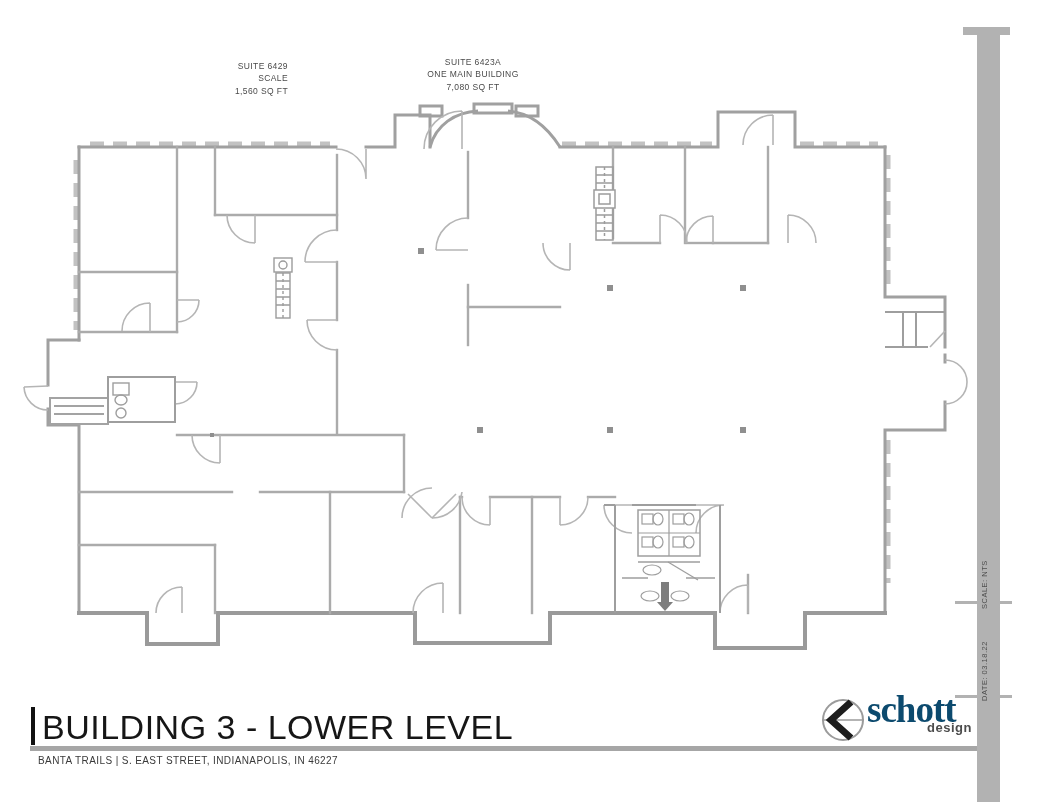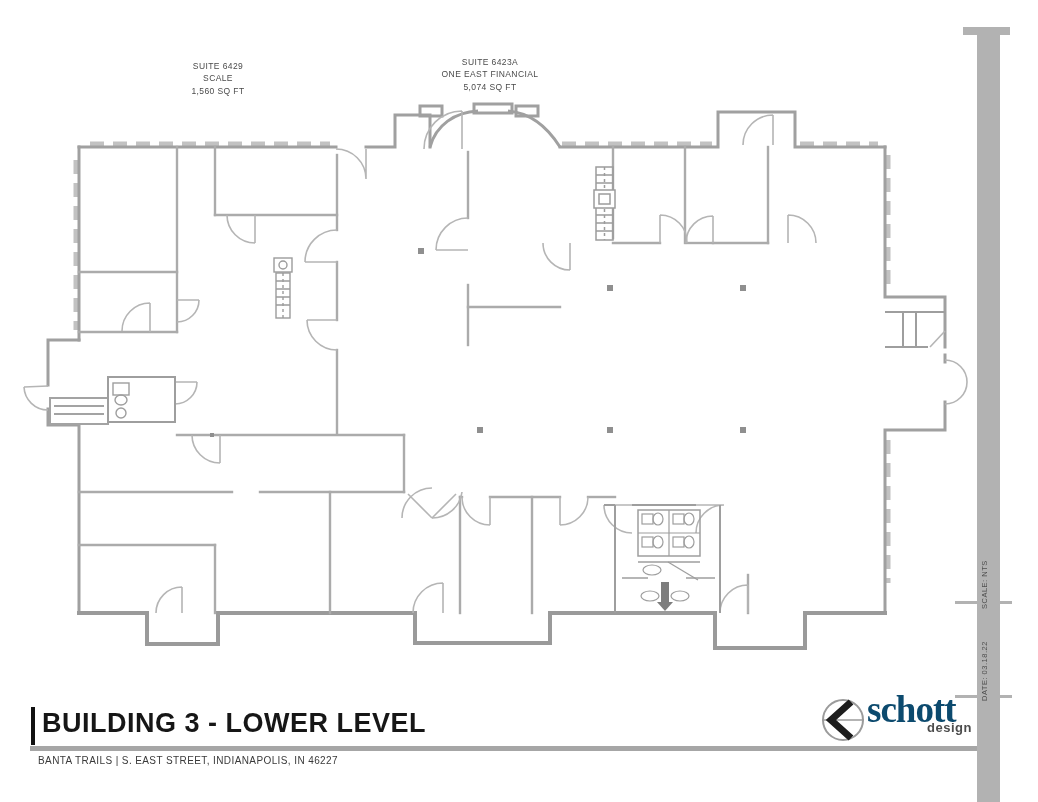--- a/index.html
+++ b/index.html
@@ -6,27 +6,27 @@
   body{
     width:1038px;height:802px;position:relative;background:#ffffff;
     font-family:"Liberation Sans", sans-serif;overflow:hidden;
   }
   #plan-svg{position:absolute;left:0;top:0;}
   .suite-label{
     position:absolute;text-align:center;color:#4a4a4a;
     font-size:8.5px;line-height:1.45;letter-spacing:.4px;white-space:nowrap;
   }
   .suite-label span{display:block;}
-  #suite-label-1{left:148px;top:60px;width:140px;}
-  #suite-label-2{left:405px;top:56px;width:170px;}
+  #suite-label-1{left:148px;top:60px;width:140px;text-align:right;}
+  #suite-label-2{left:388px;top:56px;width:170px;}
 
   
   #title-bar{position:absolute;left:31px;top:707px;width:4px;height:38px;background:#111;}
   #page-title{
-    position:absolute;left:42px;top:708px;font-size:27px;font-weight:bold;
+    position:absolute;left:42px;top:708px;font-size:34px;font-weight:normal;
     color:#161616;letter-spacing:.5px;white-space:nowrap;
   }
   #title-divider{position:absolute;left:30px;top:746px;width:956px;height:5px;background:#a6a6a6;}
   #address-line{
     position:absolute;left:38px;top:755px;font-size:10px;color:#3a3a3a;letter-spacing:.4px;white-space:nowrap;
   }
 
   
   #logo{position:absolute;left:815px;top:694px;width:170px;height:52px;}
   #logo-mark{position:absolute;left:5px;top:3px;width:46px;height:46px;}
@@ -249,22 +249,22 @@
 </svg>
 
 <div class="suite-label" id="suite-label-1">
   <span>SUITE 6429</span>
   <span>SCALE</span>
   <span>1,560 SQ FT</span>
 </div>
 
 <div class="suite-label" id="suite-label-2">
   <span>SUITE 6423A</span>
-  <span>ONE EAST FINANCIAL</span>
-  <span>5,074 SQ FT</span>
+  <span>ONE MAIN BUILDING</span>
+  <span>7,080 SQ FT</span>
 </div>
 
 <div id="title-bar"></div>
 <div id="page-title">BUILDING 3 - LOWER LEVEL</div>
 <div id="title-divider"></div>
 <div id="address-line">BANTA TRAILS | S. EAST STREET, INDIANAPOLIS, IN 46227</div>
 
 <div id="logo">
   <svg id="logo-mark" width="46" height="46" viewBox="0 0 46 46">
     <circle cx="23" cy="23" r="20" stroke="#9b9b9b" stroke-width="2" fill="none"></circle>

